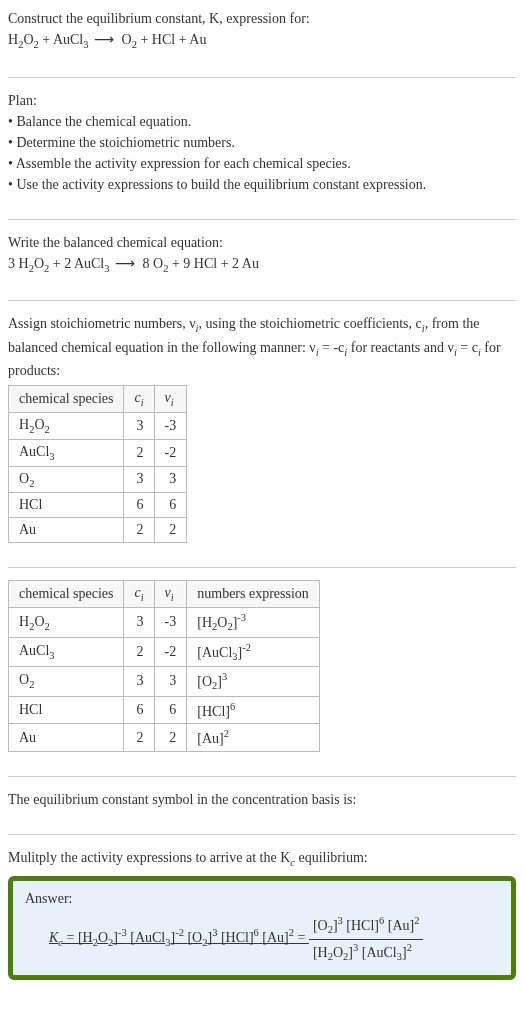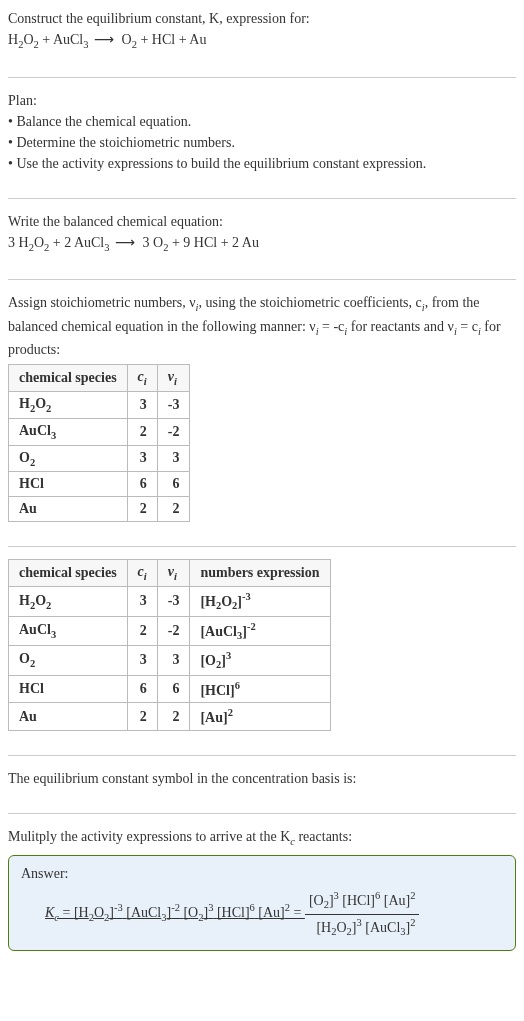--- a/index.html
+++ b/index.html
@@ -22,38 +22,38 @@
   .sup { vertical-align: super; font-size: 0.75em; }
   .arrow { letter-spacing: 2px; }
   table {
     border-collapse: collapse;
     margin-top: 4px;
   }
   th, td {
     border: 1px solid #bbb;
     padding: 4px 10px;
     text-align: left;
-    font-weight: bold;
+    font-weight: normal;
     white-space: nowrap;
   }
   th { background: #f7f7f7; }
   td.num { text-align: right; }
   .answer-box {
     background: #e8f1fa;
-    border: 1px solid #4d7c0f;
+    border: 5px solid #4d7c0f;
     border-radius: 6px;
     padding: 10px 12px;
     margin-top: 6px;
   }
   .answer-label { margin-bottom: 6px; }
   .eq-indent { padding-left: 24px; text-decoration: underline; }
   .frac {
     display: inline-block;
     vertical-align: middle;
-    text-align: right;
+    text-align: left;
   }
   .frac .num-line {
     display: block;
     border-bottom: 1px solid #333;
     padding: 0 4px;
   }
   .frac .den-line {
     display: block;
     padding: 0 4px;
   }
@@ -66,27 +66,28 @@
   <div class="line">Construct the equilibrium constant, K, expression for:</div>
   <div class="line">
     <span><span>H</span><span class="sub">2</span><span>O</span><span class="sub">2</span></span><span> + </span><span><span>AuCl</span><span class="sub">3</span></span><span class="arrow"> ⟶ </span><span><span>O</span><span class="sub">2</span></span><span> + </span><span>HCl</span><span> + </span><span>Au</span>
   </div>
 </div>
 
 <div class="section">
   <div class="line">Plan:</div>
   <div class="line">• Balance the chemical equation.</div>
   <div class="line">• Determine the stoichiometric numbers.</div>
+  <div class="line">• Assemble the activity expression for each chemical species.</div>
   <div class="line">• Use the activity expressions to build the equilibrium constant expression.</div>
 </div>
 
 <div class="section">
   <div class="line">Write the balanced chemical equation:</div>
   <div class="line">
-    <span><span>3 H</span><span class="sub">2</span><span>O</span><span class="sub">2</span></span><span> + </span><span><span>2 AuCl</span><span class="sub">3</span></span><span class="arrow"> ⟶ </span><span><span>3 O</span><span class="sub">2</span></span><span> + </span><span>9 HCl</span><span> + </span><span>2 Au</span>
+    <span><span>3 H</span><span class="sub">2</span><span>O</span><span class="sub">2</span></span><span> + </span><span><span>2 AuCl</span><span class="sub">3</span></span><span class="arrow"> ⟶ </span><span><span>8 O</span><span class="sub">2</span></span><span> + </span><span>9 HCl</span><span> + </span><span>2 Au</span>
   </div>
 </div>
 
 <div class="section">
   <div class="line">
     <span>Assign stoichiometric numbers, ν</span><span class="sub italic">i</span><span>, using the stoichiometric coefficients, c</span><span class="sub italic">i</span><span>, from the balanced chemical equation in the following manner: ν</span><span class="sub italic">i</span><span> = -c</span><span class="sub italic">i</span><span> for reactants and ν</span><span class="sub italic">i</span><span> = c</span><span class="sub italic">i</span><span> for products:</span>
   </div>
   <table>
     <tbody>
         <tr>
@@ -165,21 +166,21 @@
   </tbody>
     </table>
 </div>
 
 <div class="section">
   <div class="line">The equilibrium constant symbol in the concentration basis is:</div>
 </div>
 
 <div class="section last">
   <div class="line">
-    <span>Mulitply the activity expressions to arrive at the K</span><span class="sub italic">c</span><span> reactants:</span>
+    <span>Mulitply the activity expressions to arrive at the K</span><span class="sub italic">c</span><span> equilibrium:</span>
   </div>
   <div class="answer-box">
     <div class="answer-label">Answer:</div>
     <div class="eq-indent line">
       <span class="italic">K</span><span class="sub italic">c</span><span> = </span><span>[H</span><span class="sub">2</span><span>O</span><span class="sub">2</span><span>]</span><span class="sup">-3</span><span> </span><span>[AuCl</span><span class="sub">3</span><span>]</span><span class="sup">-2</span><span> </span><span>[O</span><span class="sub">2</span><span>]</span><span class="sup">3</span><span> </span><span>[HCl]</span><span class="sup">6</span><span> </span><span>[Au]</span><span class="sup">2</span><span> = </span><span class="frac"><span class="num-line"><span>[O</span><span class="sub">2</span><span>]</span><span class="sup">3</span><span> </span><span>[HCl]</span><span class="sup">6</span><span> </span><span>[Au]</span><span class="sup">2</span></span><span class="den-line"><span>[H</span><span class="sub">2</span><span>O</span><span class="sub">2</span><span>]</span><span class="sup">3</span><span> </span><span>[AuCl</span><span class="sub">3</span><span>]</span><span class="sup">2</span></span></span>
     </div>
   </div>
 </div>
 
 </body></html>

